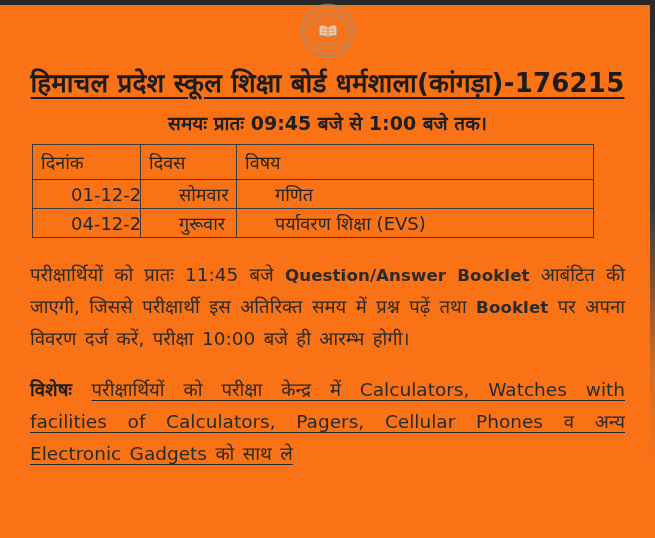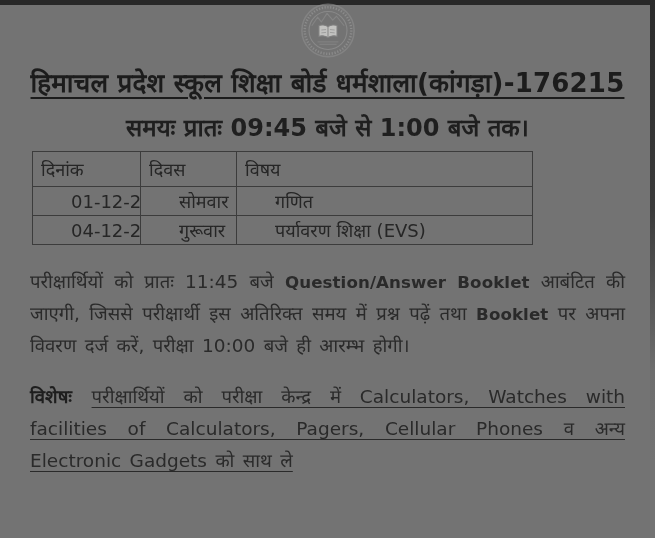--- a/index.html
+++ b/index.html
@@ -3,21 +3,21 @@
 <meta charset="utf-8">
 <style>
   html,body { margin:0; padding:0; }
   body {
     font-family: "DejaVu Sans", "Liberation Sans", sans-serif;
     background:#e9e9e9;
   }
   .page {
     position:relative;
     width:655px; height:538px;
-    background:#737373;
+    background:#f97316;
     color:#242424;
     overflow:hidden;
     box-sizing:border-box;
   }
   .scan-top-bar {
     position:absolute; top:0; left:0; width:655px; height:5px;
     background:#282828;
   }
   .scan-right-bar {
     position:absolute; top:0; right:0; width:5px; height:462px;
@@ -43,28 +43,28 @@
     margin:9px 20px 0 20px;
     text-align:center;
     font-size:20px;
     font-weight:700;
     line-height:1.34;
     color:#222;
   }
   .time-line {
     margin-top:10px;
     text-align:center;
-    font-size:24px;
+    font-size:19px;
     font-weight:700;
     color:#1f1f1f;
   }
   table.schedule {
     border-collapse:collapse;
     margin:8px 8px 0 32px;
-    width:501px;
+    width:562px;
     table-layout:fixed;
     font-size:18px;
     color:#262626;
   }
   table.schedule th, table.schedule td {
     border:1.6px solid #3c3c3c;
     padding:2px 8px;
     text-align:left;
     font-weight:400;
     vertical-align:middle;

